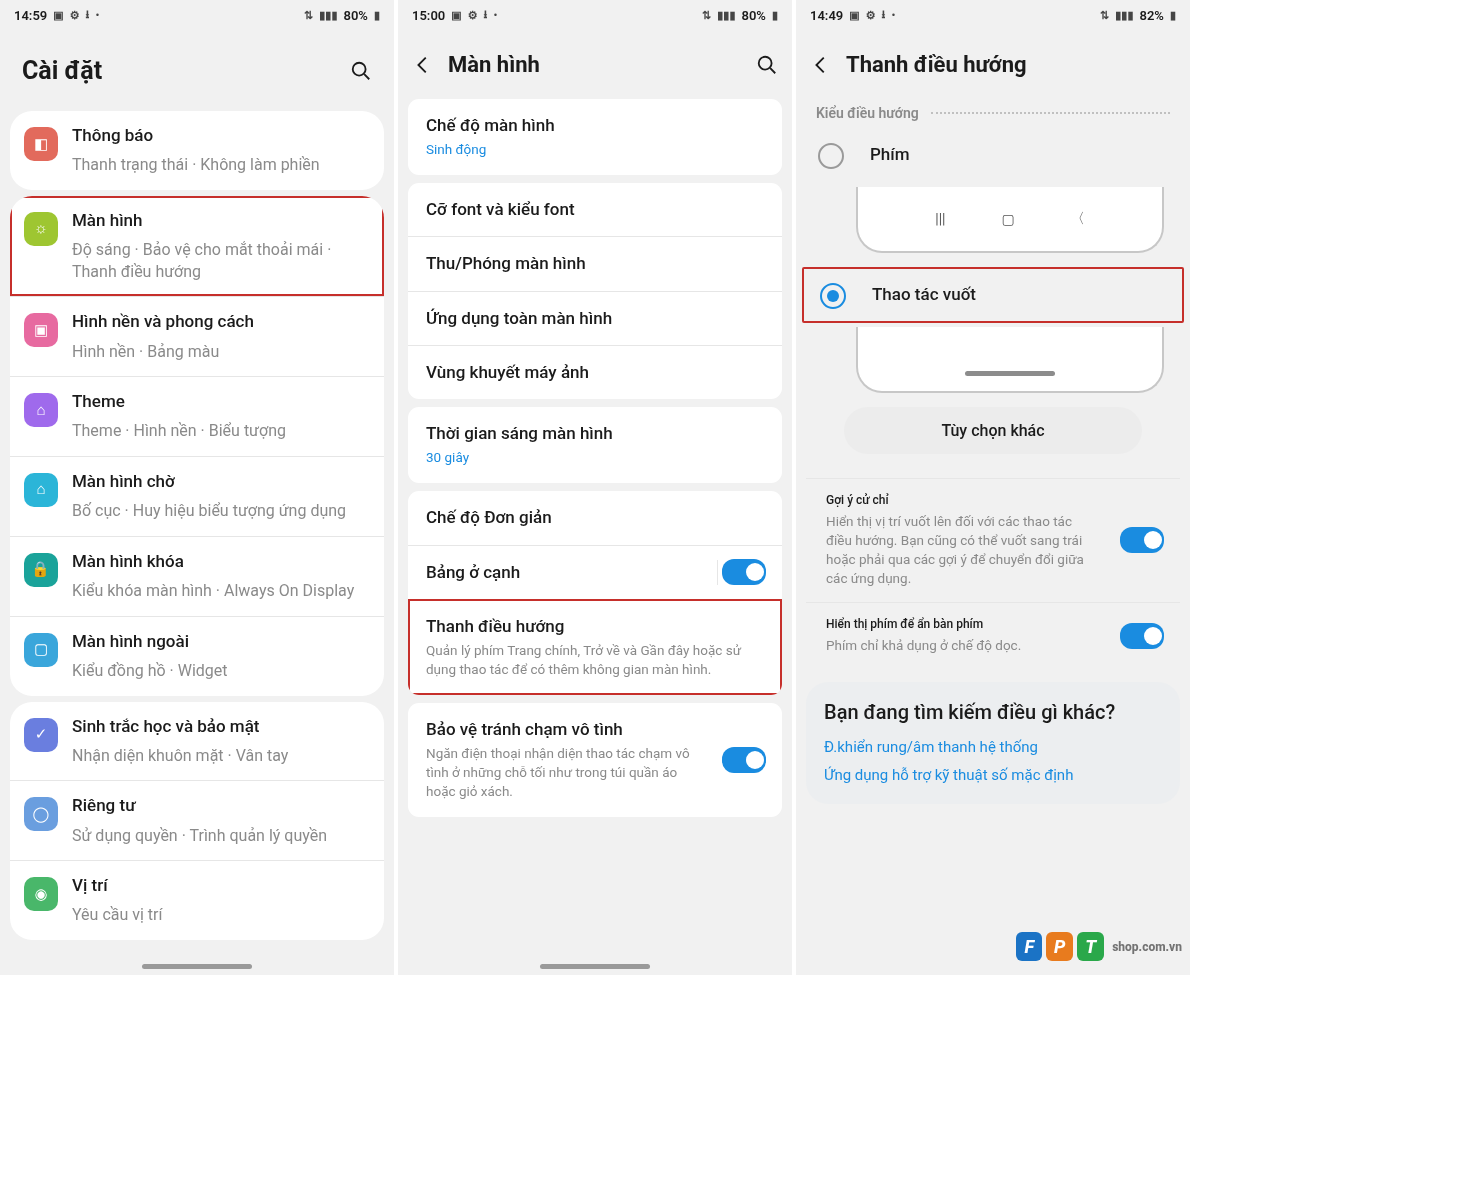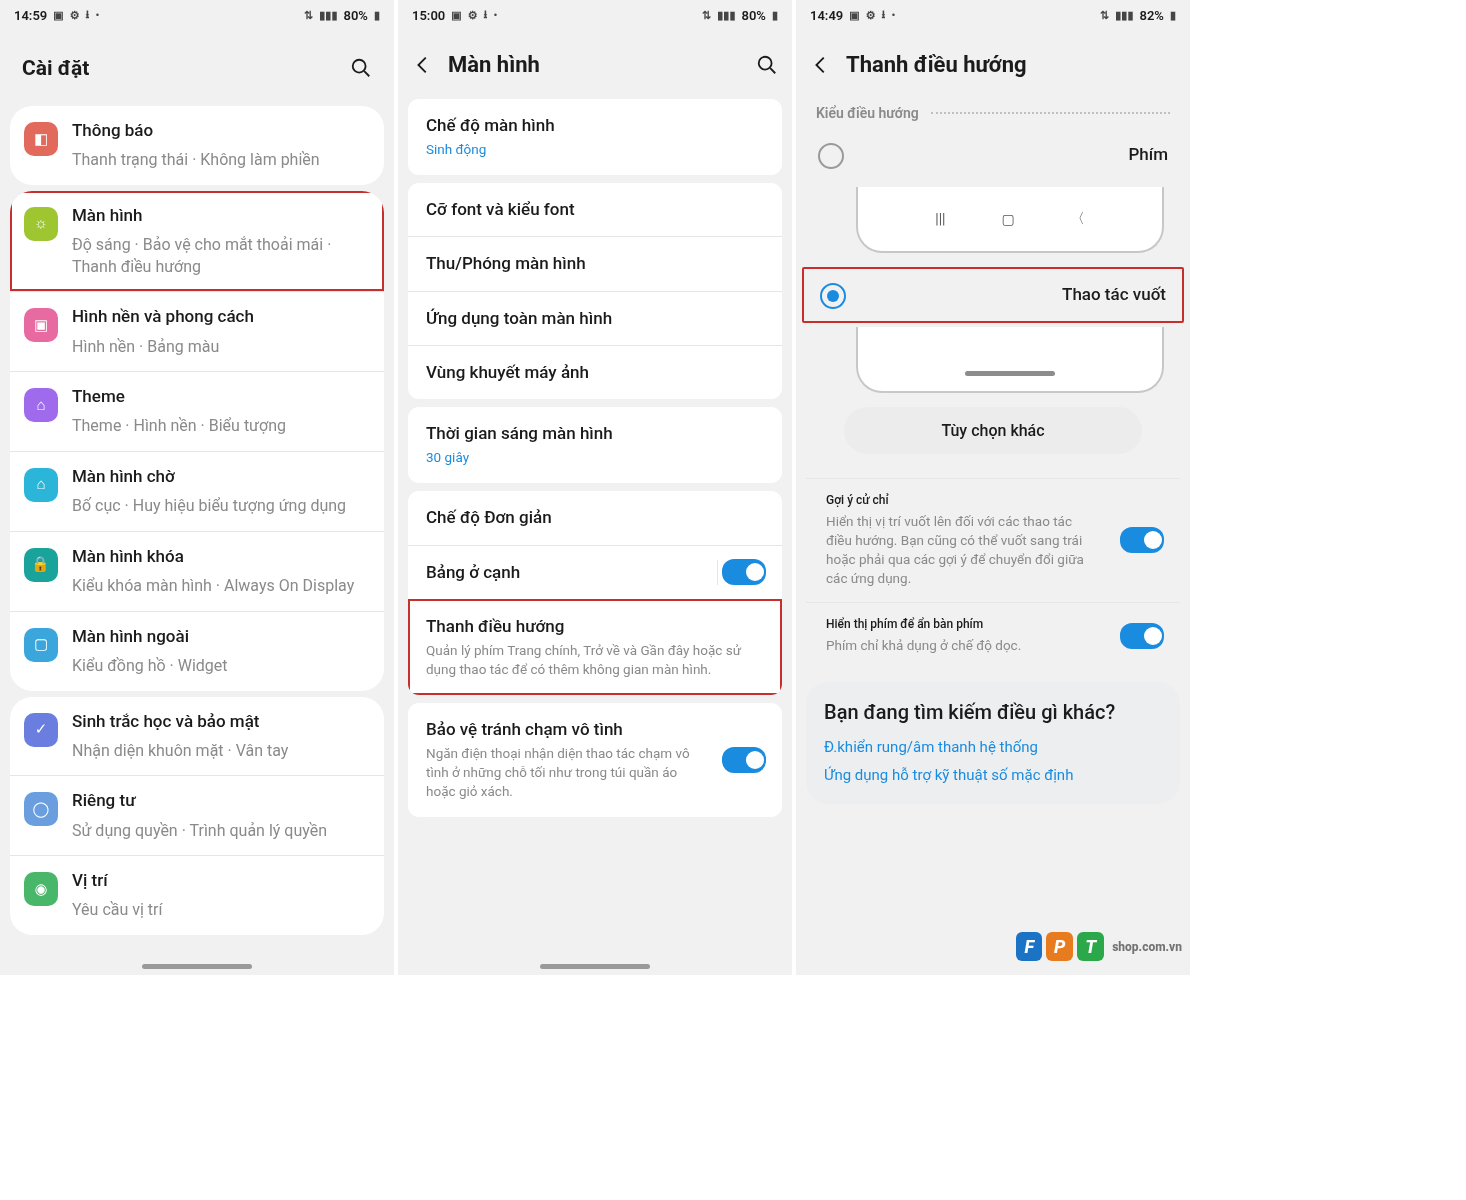--- a/index.html
+++ b/index.html
@@ -44,21 +44,21 @@
   }
   .status .left, .status .right{display:flex;align-items:center;gap:6px}
   .status .ico{font-size:11px;opacity:.8}
   
   .header-settings{
     display:flex;
     align-items:center;
     justify-content:space-between;
     padding:26px 22px 20px;
   }
-  .header-settings h1{margin:0;font-size:21px;font-weight:700}
+  .header-settings h1{margin:0;font-size:25px;font-weight:700}
   .header-back{
     display:flex;
     align-items:center;
     padding:22px 14px 18px;
     gap:14px;
   }
   .header-back h1{margin:0;font-size:22px;font-weight:700;flex:1}
   .svg-icon{width:22px;height:22px;stroke:#1b1b1b;stroke-width:2;fill:none}
   
   .card{
@@ -117,21 +117,21 @@
     display:flex;align-items:center;
   }
   .section-label .dots{flex:1;margin-left:12px;border-top:2px dotted #c0c0c0}
   .radio{
     width:22px;height:22px;border-radius:50%;border:2px solid #9a9a9a;
     display:flex;align-items:center;justify-content:center;flex-shrink:0;margin-top:2px;
   }
   .radio.on{border-color:var(--blue)}
   .radio.on .dot{width:12px;height:12px;border-radius:50%;background:var(--blue)}
   .option{
-    display:flex;align-items:center;gap:38px;padding:14px 22px;justify-content:space-between;
+    display:flex;align-items:center;gap:26px;padding:14px 22px;
   }
   .option.highlight{border:2px solid var(--accent);border-radius:2px;margin:0 6px 4px;padding:12px 16px}
   .preview{
     margin:4px 26px 14px 60px;
     height:64px;border:2px solid #c7c7c7;border-top:none;
     border-bottom-left-radius:26px;border-bottom-right-radius:26px;
     display:flex;align-items:center;justify-content:center;gap:56px;
     font-size:14px;color:#555;background:#fff;
   }
   .preview.gesture{justify-content:center}

